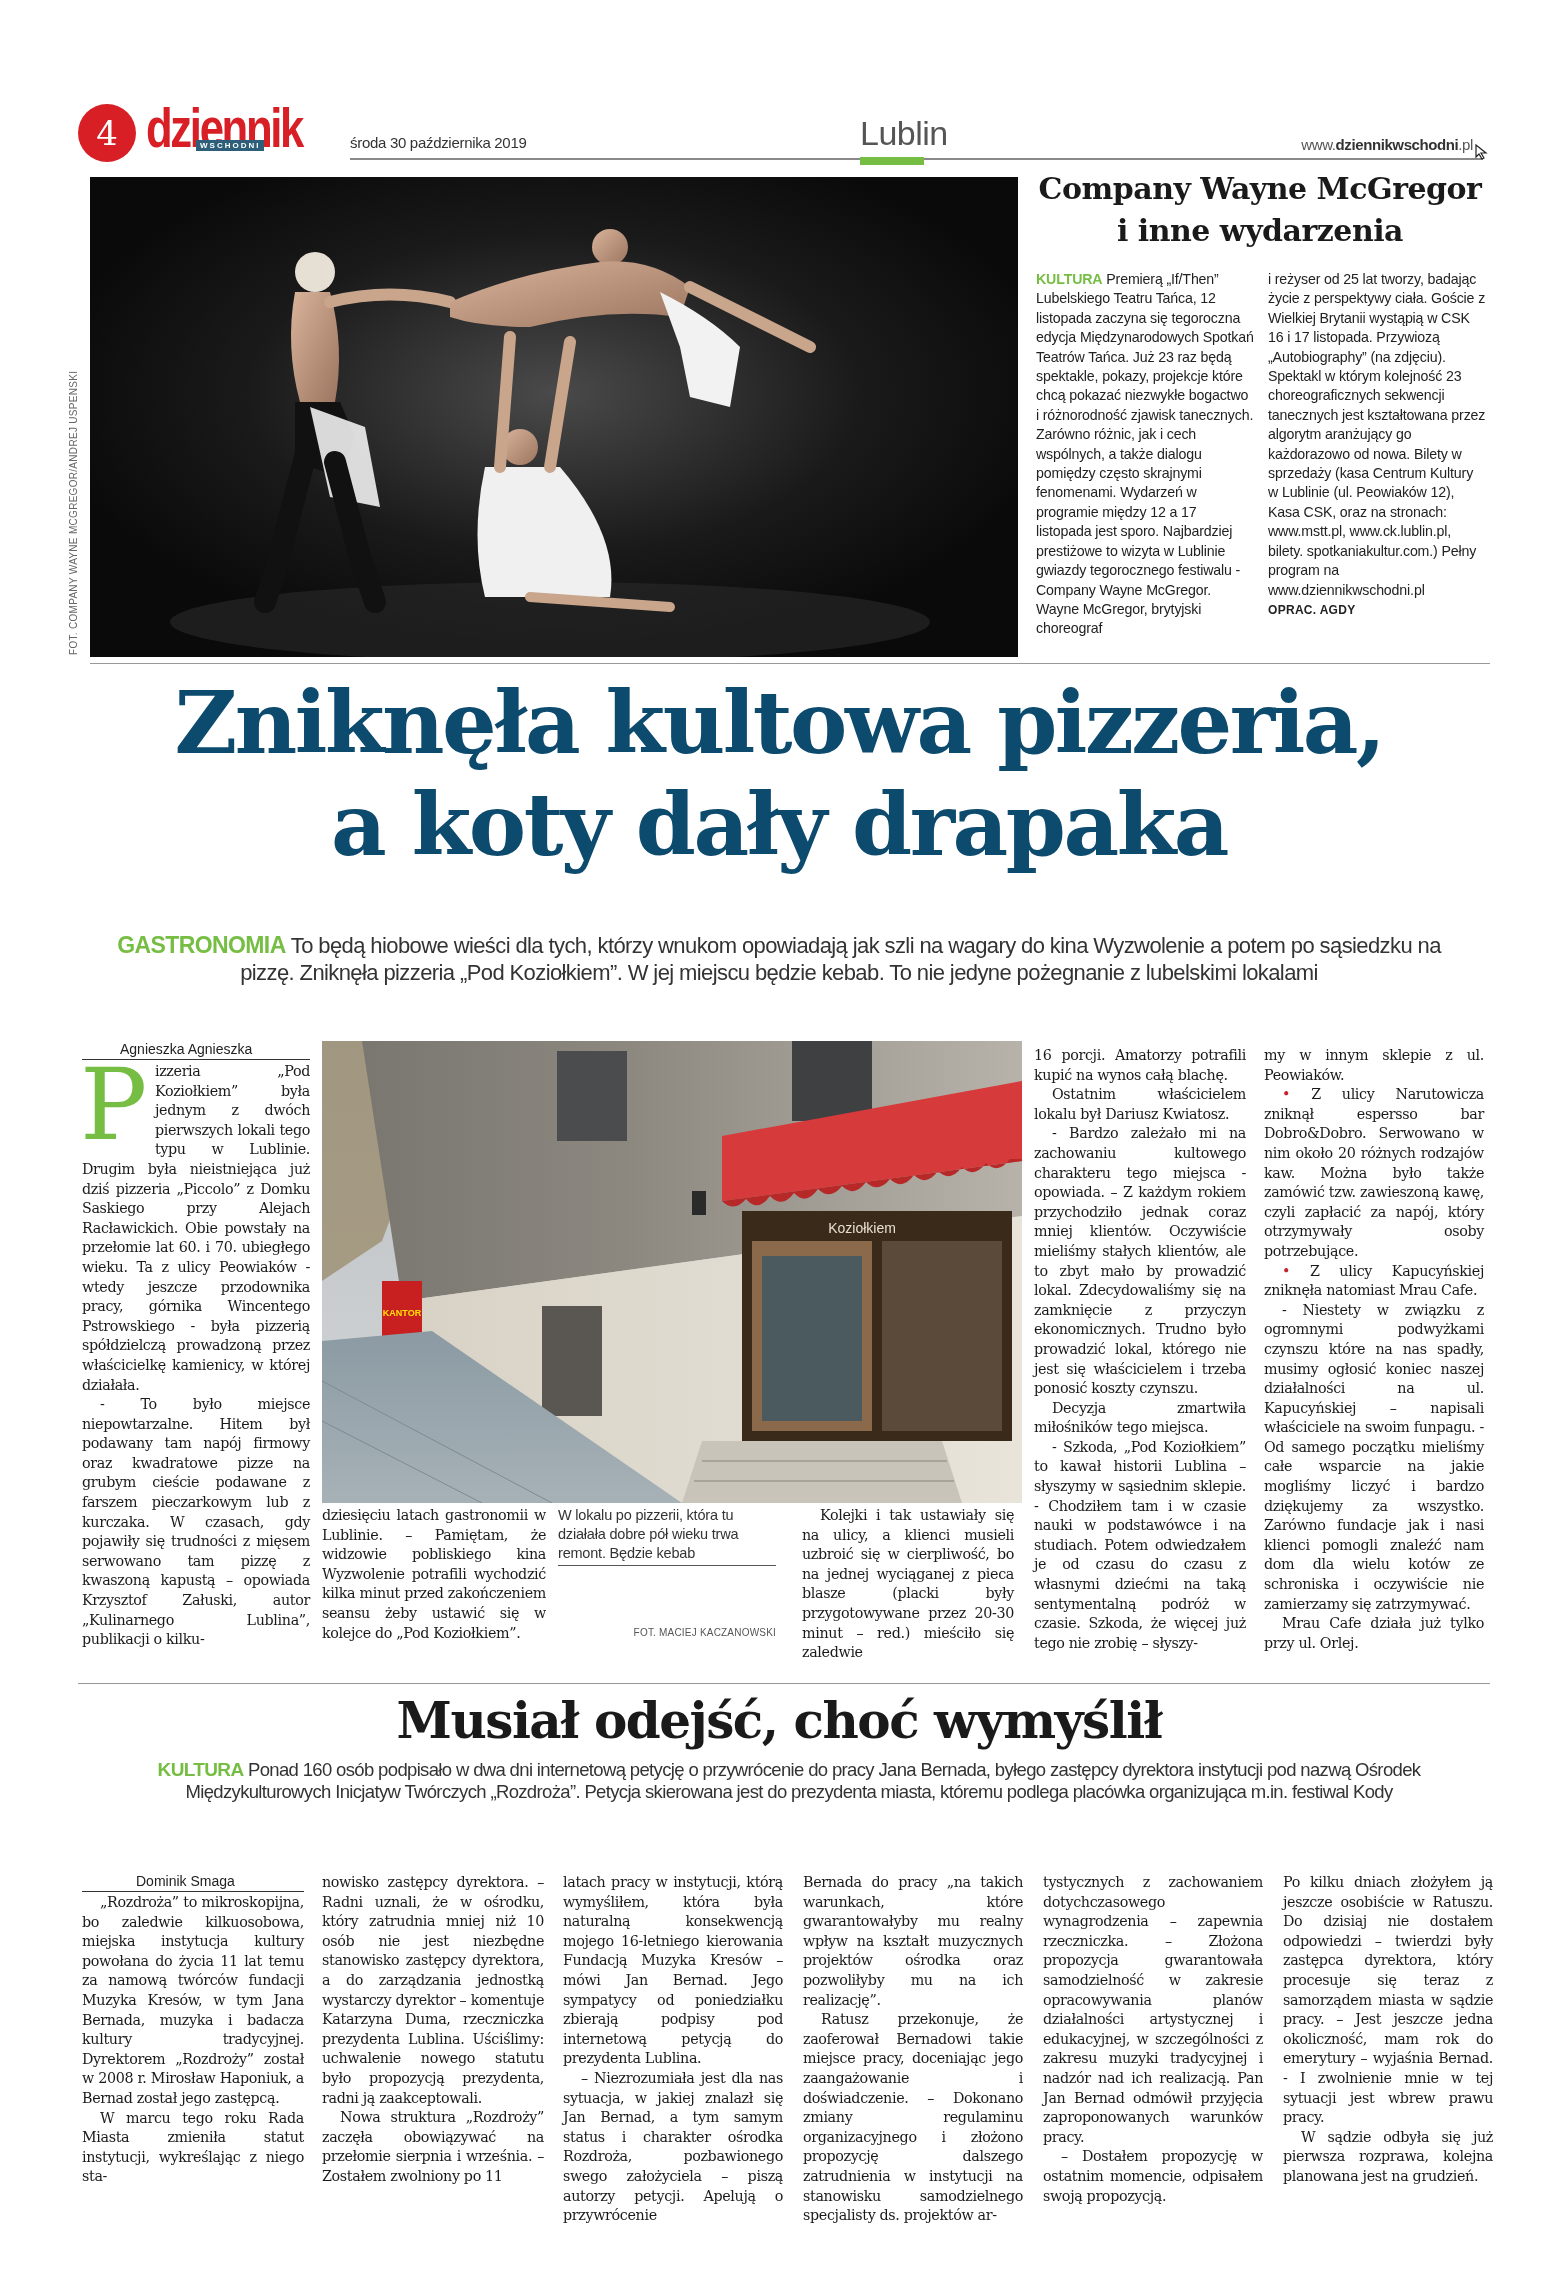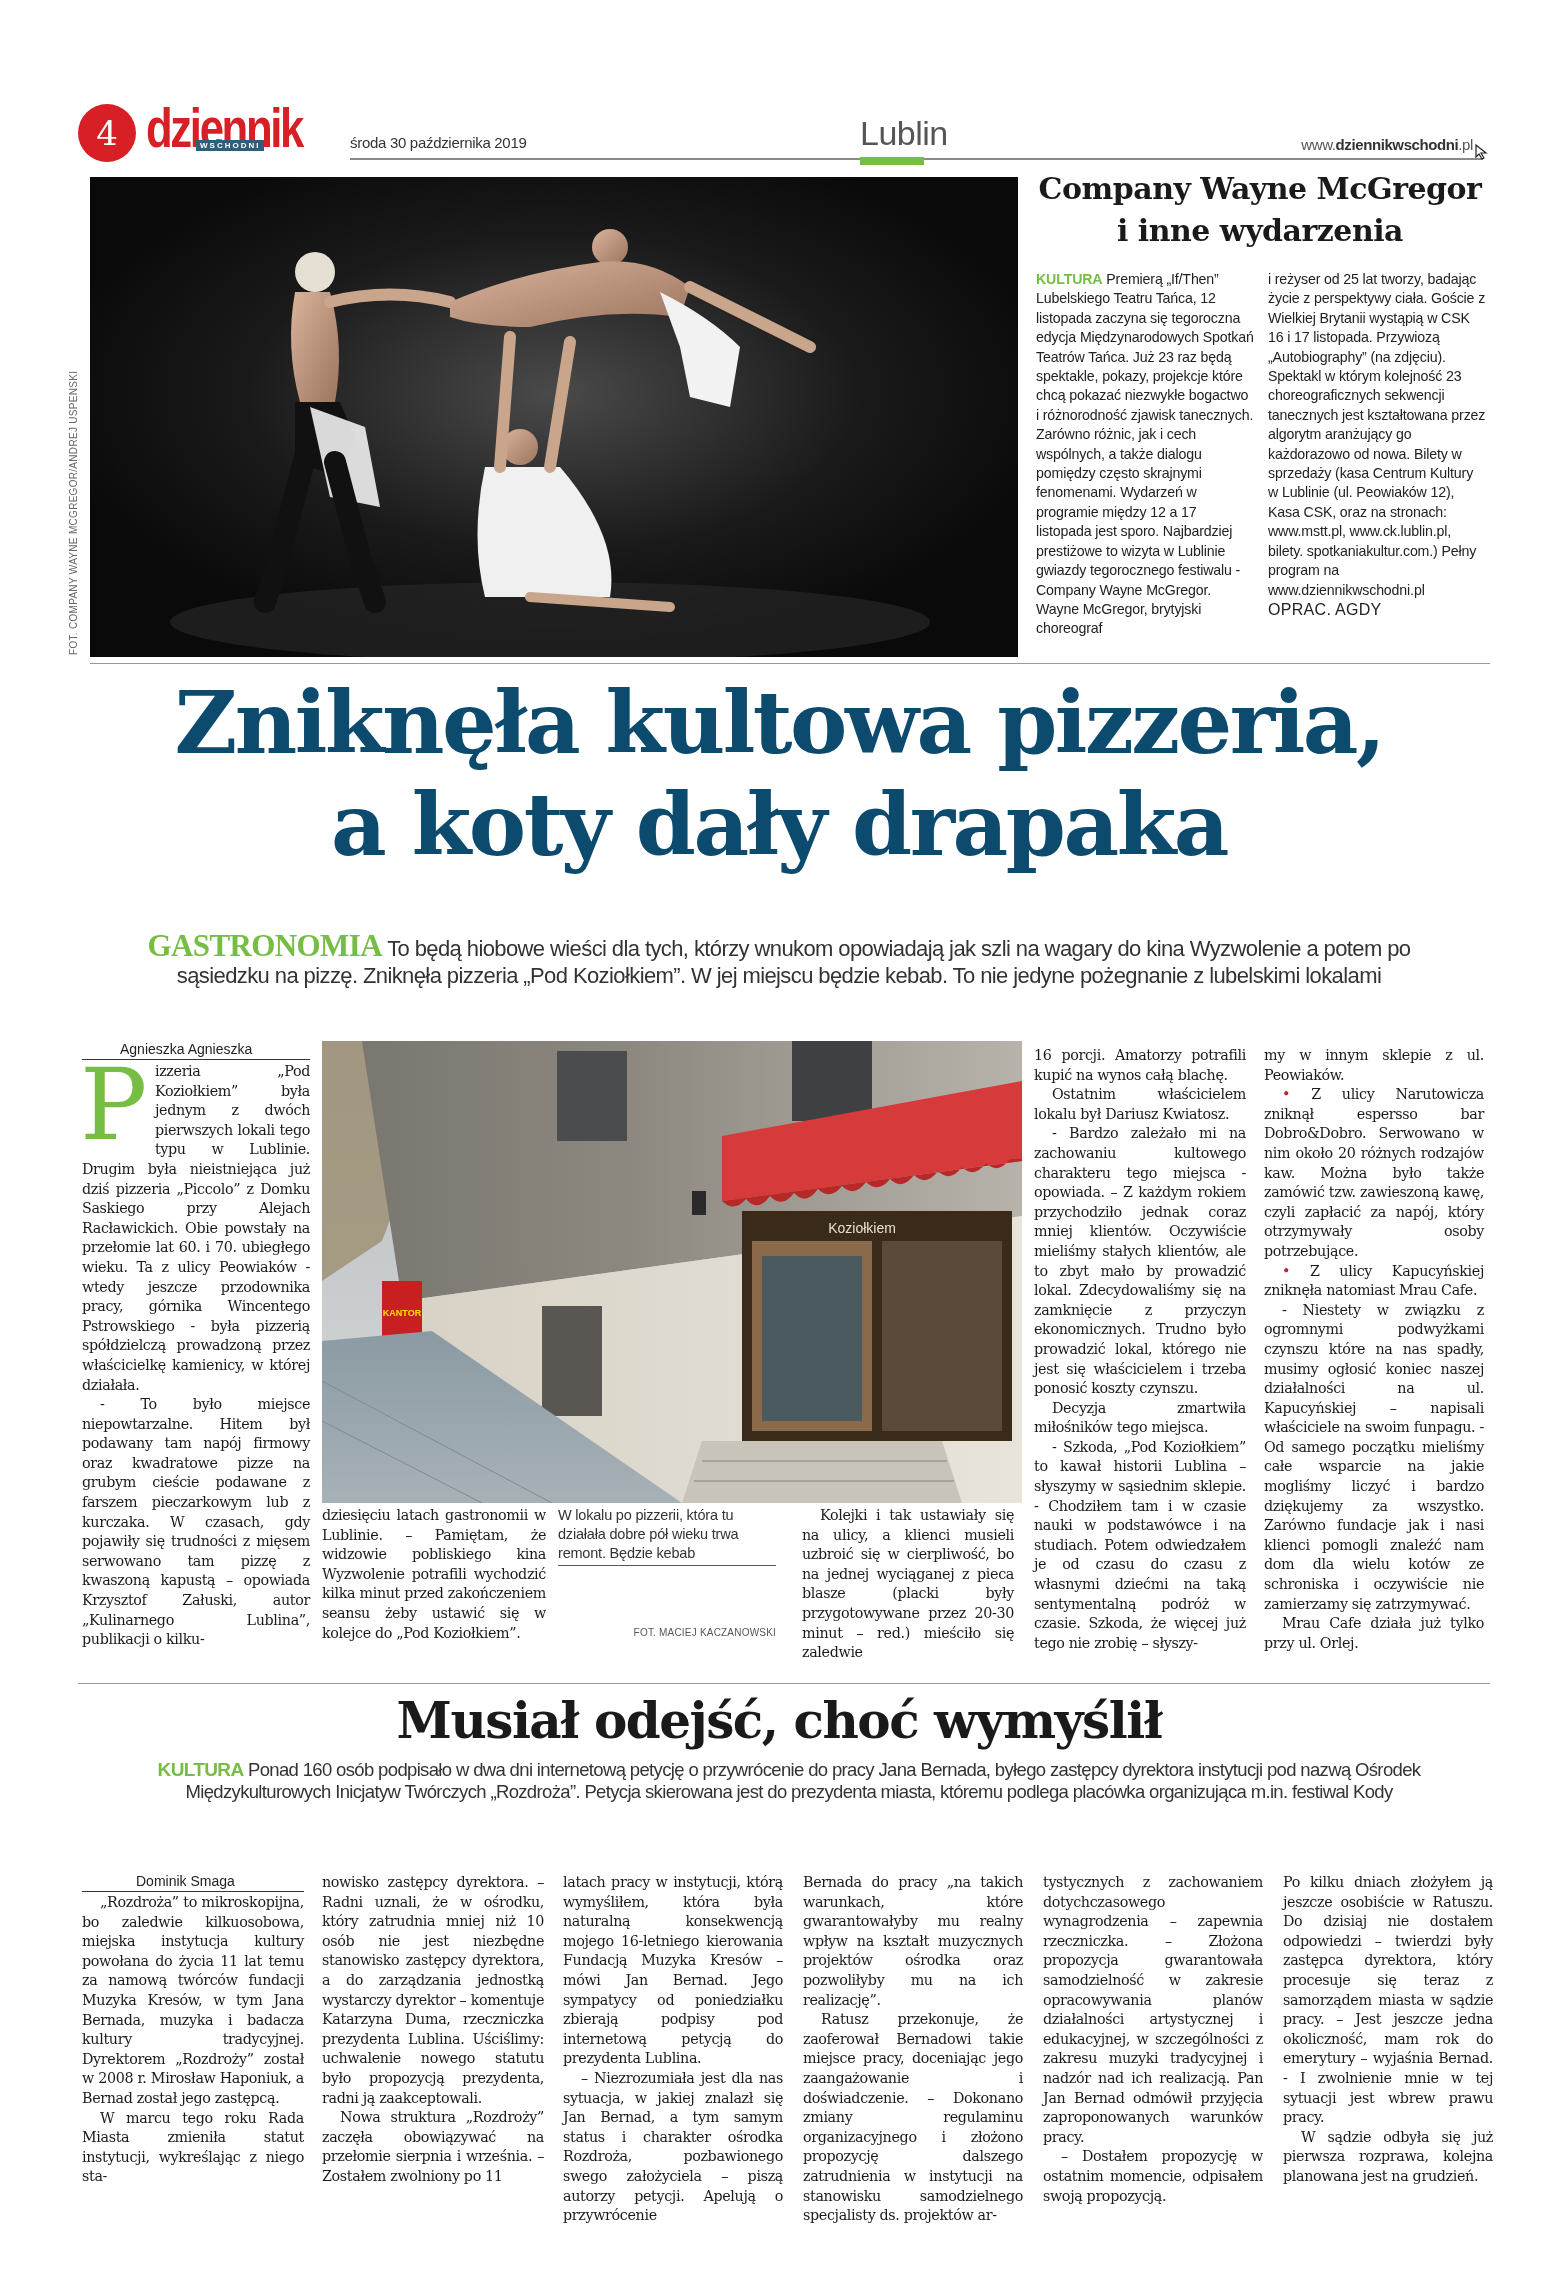--- a/index.html
+++ b/index.html
@@ -33,29 +33,29 @@
   .top-photo { position: absolute; left: 90px; top: 177px; width: 928px; height: 480px;
     background: radial-gradient(ellipse at 50% 40%, #3a3a3a 0%, #1c1c1c 45%, #0c0c0c 100%); overflow: hidden; }
   .photo-credit-vert { position: absolute; left: 68px; top: 655px; transform: rotate(-90deg); transform-origin: left top;
     font-family: "Liberation Sans", sans-serif; font-size: 10px; color: #666; letter-spacing: 0.3px; white-space: nowrap; }
   .top-headline { position: absolute; left: 1030px; top: 168px; width: 460px; text-align: center;
     font-family: "DejaVu Serif", serif; font-weight: bold; font-size: 30px; line-height: 42px; color: #1a1a1a; letter-spacing: -0.5px; }
   .top-cols { position: absolute; left: 1036px; top: 270px; width: 450px; display: flex; gap: 14px; }
   .top-col { width: 218px; font-family: "Liberation Sans", sans-serif; font-size: 14.2px; line-height: 19.4px;
     color: #222; letter-spacing: -0.15px; }
   .kicker { color: #76bd43; font-weight: bold; font-family: "Liberation Sans", sans-serif; }
-  .byline-short { font-weight: normal; font-size: 16px; letter-spacing: 0.3px; }
+  .byline-short { font-weight: bold; font-size: 12px; letter-spacing: 0.3px; }
   .top-rule { position: absolute; left: 90px; top: 663px; width: 1400px; height: 1px; background: #999; }
 
   
   .main-headline { position: absolute; left: 60px; top: 672px; width: 1438px; text-align: center;
     font-family: "DejaVu Serif", serif; font-weight: bold; font-size: 86px; line-height: 102px; color: #0c4a6e; letter-spacing: -2.5px; }
   .main-standfirst { position: absolute; left: 100px; top: 932px; width: 1358px; text-align: center;
     font-family: "Liberation Sans", sans-serif; font-size: 22px; line-height: 27px; color: #333; letter-spacing: -0.6px; }
-  .main-standfirst .kicker { font-size: 31px; font-family: Liberation Serif, serif; }
+  .main-standfirst .kicker { font-size: 23px; }
 
   
   .byline { position: absolute; font-family: "Liberation Sans", sans-serif; font-size: 14px; color: #222; }
   .byline-rule { position: absolute; height: 1px; background: #333; }
   .col { position: absolute; font-family: "DejaVu Serif", serif; font-size: 14.3px; line-height: 19.6px;
     color: #1a1a1a; text-align: justify; letter-spacing: -0.35px; }
   .col p { text-indent: 18px; }
   .col p.noindent { text-indent: 0; }
   .dropcap { float: left; font-family: "DejaVu Serif", serif; font-size: 100px; line-height: 82px;
     color: #76bd43; margin: 2px 8px 0 -2px; font-weight: normal; }

